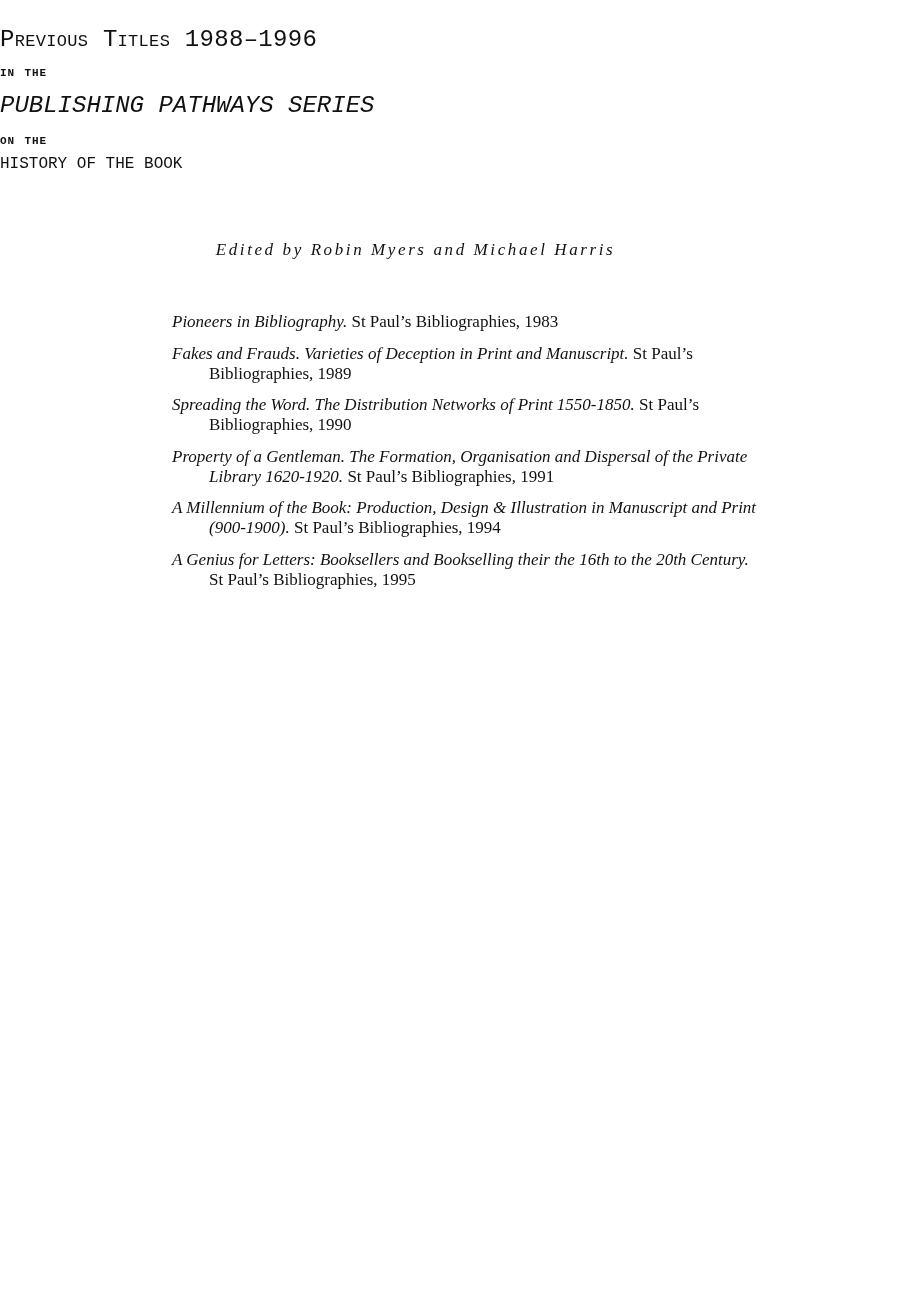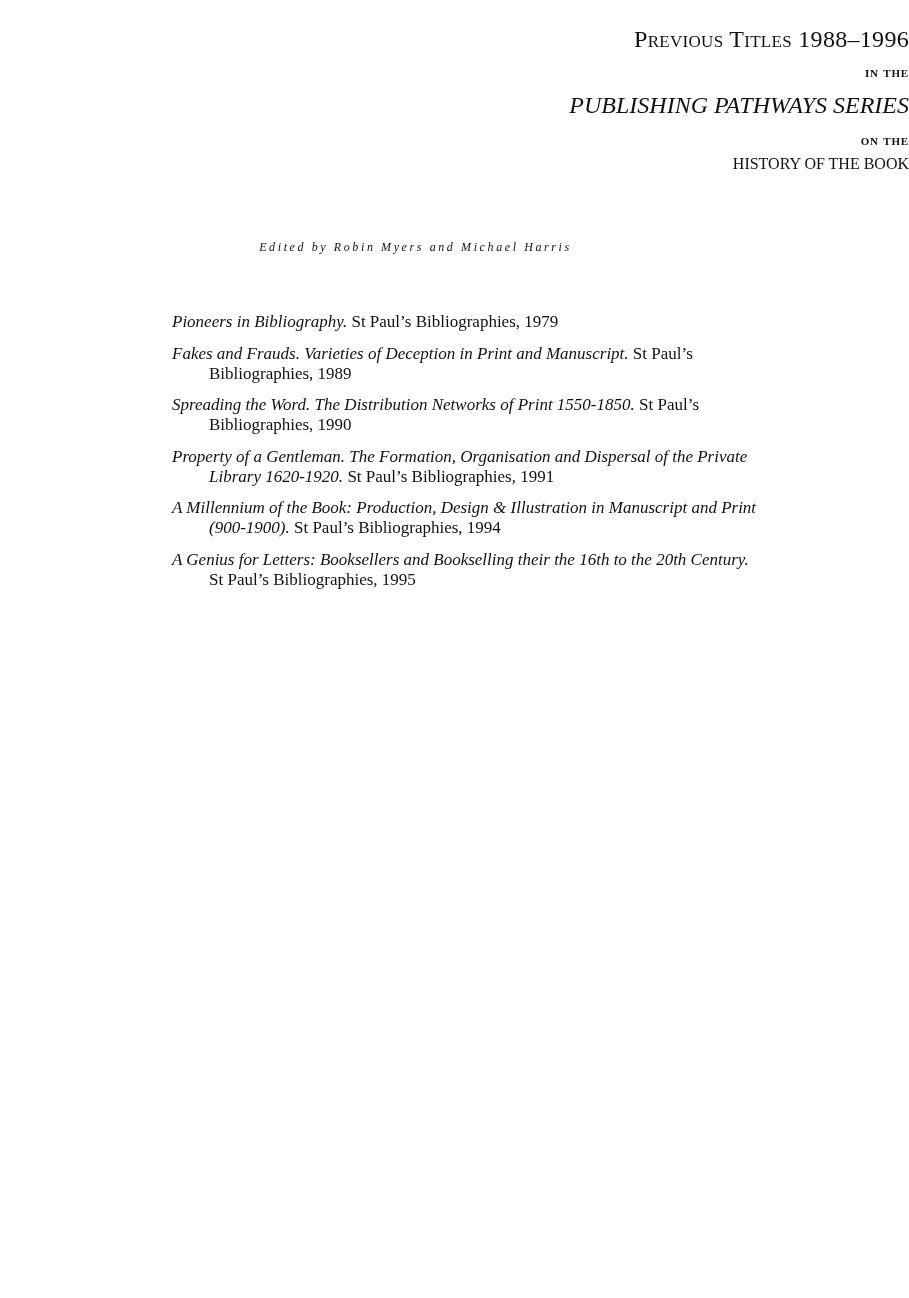--- a/index.html
+++ b/index.html
@@ -12,22 +12,23 @@
       height: 1298px;
       position: relative;
       overflow: hidden;
       font-family: "Liberation Serif", "DejaVu Serif", serif;
       color: #111111;
     }
     .header-line {
       position: absolute;
       left: 0;
       width: 909px;
-      text-align: right;
+      text-align: left;
       white-space: nowrap;
+      font-family: Liberation Mono, monospace;
     }
     .h-title {
       top: 26px;
       font-size: 24px;
       font-variant: small-caps;
       letter-spacing: 0.3px;
     }
     .h-in-the {
       top: 64px;
       font-size: 15px;
@@ -52,21 +53,21 @@
     .h-history {
       top: 155px;
       font-size: 16px;
     }
     .editors {
       position: absolute;
       top: 240px;
       left: 0;
       width: 831px;
       text-align: center;
-      font-size: 12px;
+      font-size: 17px;
       font-style: italic;
       letter-spacing: 2.6px;
       white-space: nowrap;
     }
     .entries {
       position: absolute;
       top: 312px;
       left: 172px;
       width: 590px;
       margin: 0;
@@ -90,20 +91,20 @@
 <div>
   <div class="header-line h-title">Previous Titles 1988–1996</div>
   <div class="header-line h-in-the">in the</div>
   <div class="header-line h-series">PUBLISHING PATHWAYS SERIES</div>
   <div class="header-line h-on-the">on the</div>
   <div class="header-line h-history">HISTORY OF THE BOOK</div>
 
   <div class="editors">Edited by Robin Myers and Michael Harris</div>
 
   <ul class="entries">
-    <li class="entry"><span class="title">Pioneers in Bibliography.</span><span class="pub"> St Paul’s Bibliographies, 1979</span></li>
+    <li class="entry"><span class="title">Pioneers in Bibliography.</span><span class="pub"> St Paul’s Bibliographies, 1983</span></li>
     <li class="entry"><span class="title">Fakes and Frauds. Varieties of Deception in Print and Manuscript.</span><span class="pub"> St Paul’s Bibliographies, 1989</span></li>
     <li class="entry"><span class="title">Spreading the Word. The Distribution Networks of Print 1550-1850.</span><span class="pub"> St Paul’s Bibliographies, 1990</span></li>
     <li class="entry"><span class="title">Property of a Gentleman. The Formation, Organisation and Dispersal of the Private Library 1620-1920.</span><span class="pub"> St Paul’s Bibliographies, 1991</span></li>
     <li class="entry"><span class="title">A Millennium of the Book: Production, Design &amp; Illustration in Manuscript and Print (900-1900).</span><span class="pub"> St Paul’s Bibliographies, 1994</span></li>
     <li class="entry"><span class="title">A Genius for Letters: Booksellers and Bookselling their the 16th to the 20th Century.</span><span class="pub"> St Paul’s Bibliographies, 1995</span></li>
   </ul>
 </div>
 
 </body></html>

